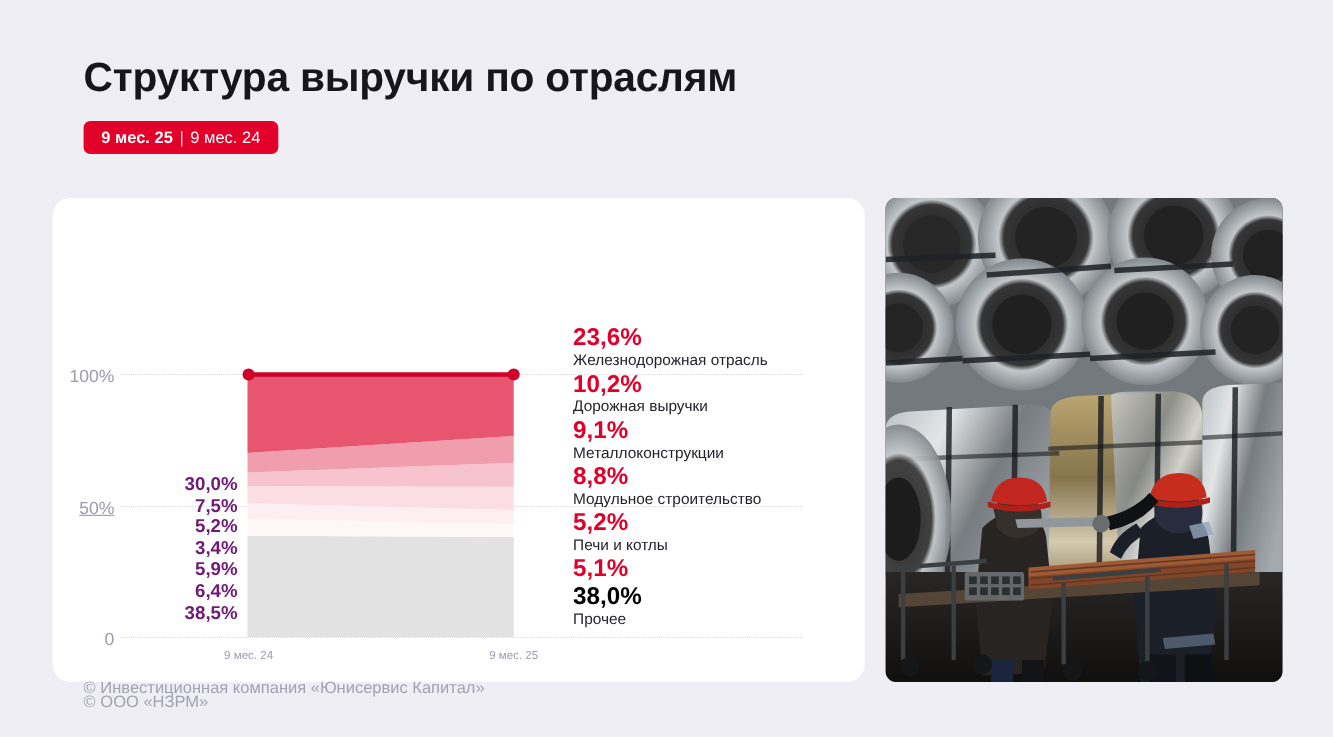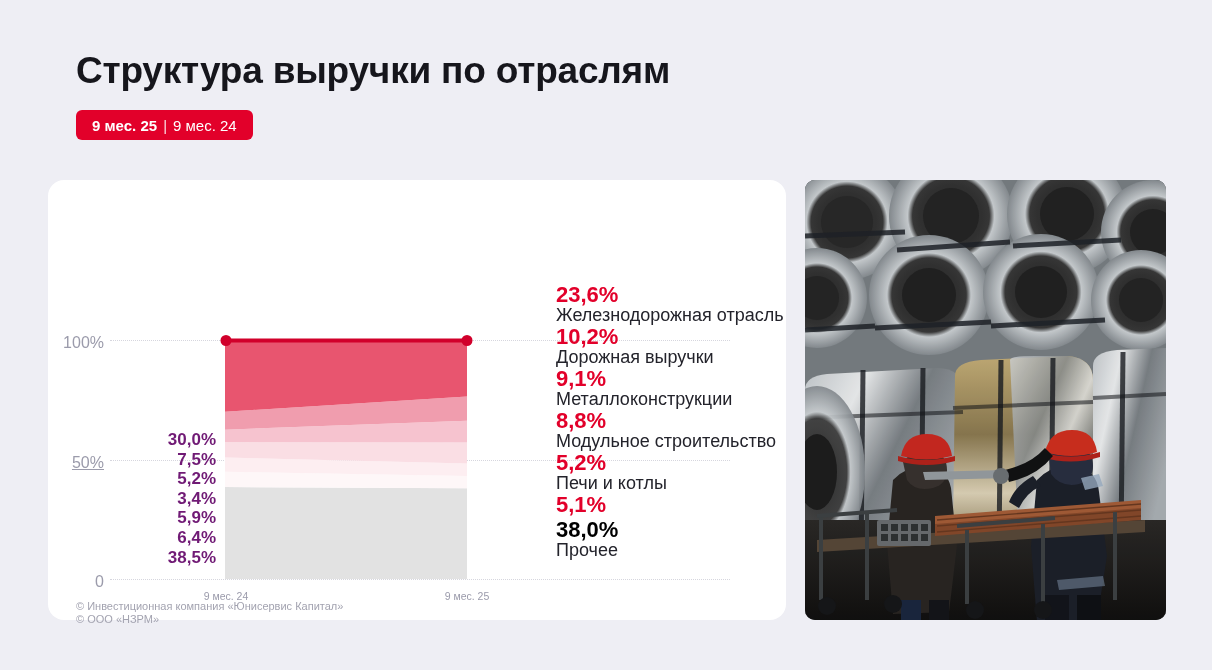--- a/index.html
+++ b/index.html
@@ -56,45 +56,45 @@
   .left-labels {
     position: absolute; left: 80px; top: 250px;
     width: 88px; text-align: right;
   }
   .left-labels .lv {
     font-size: 17px; font-weight: bold; color: #701a75;
     line-height: 19.6px; white-space: nowrap;
   }
 
   
-  .right-labels { position: absolute; left: 473px; top: 102px; width: 250px; margin-left: 35px; }
+  .right-labels { position: absolute; left: 473px; top: 114px; width: 250px; }
   .rgroup { margin-bottom: 0px; }
   .rgroup .rv {
     font-size: 22px; font-weight: bold; color: #e2002a;
     line-height: 25px; white-space: nowrap;
   }
   .rgroup .rv.muted { color: #000000; }
   .rgroup .rn {
-    font-size: 18px; color: #23232b; line-height: 17px;
+    font-size: 14px; color: #23232b; line-height: 17px;
     white-space: nowrap;
   }
 
   
   .photo {
     position: absolute; left: 805px; top: 180px;
     width: 361px; height: 440px;
     border-radius: 10px; overflow: hidden;
     background: #6d6f70;
   }
   .photo svg { display: block; }
 
   
   .footer {
-    position: absolute; left: 76px; top: 600px;
-    font-size: 11px; color: #a3a3b0; line-height: 13px;
+    position: absolute; left: 76px; top: 619px;
+    font-size: 15px; color: #a3a3b0; line-height: 13px;
   }
   .footer div { white-space: nowrap; }
 </style>
 </head>
 <body>
 
 <div class="page">
 
   <div class="title">Структура выручки по отраслям</div>
 

